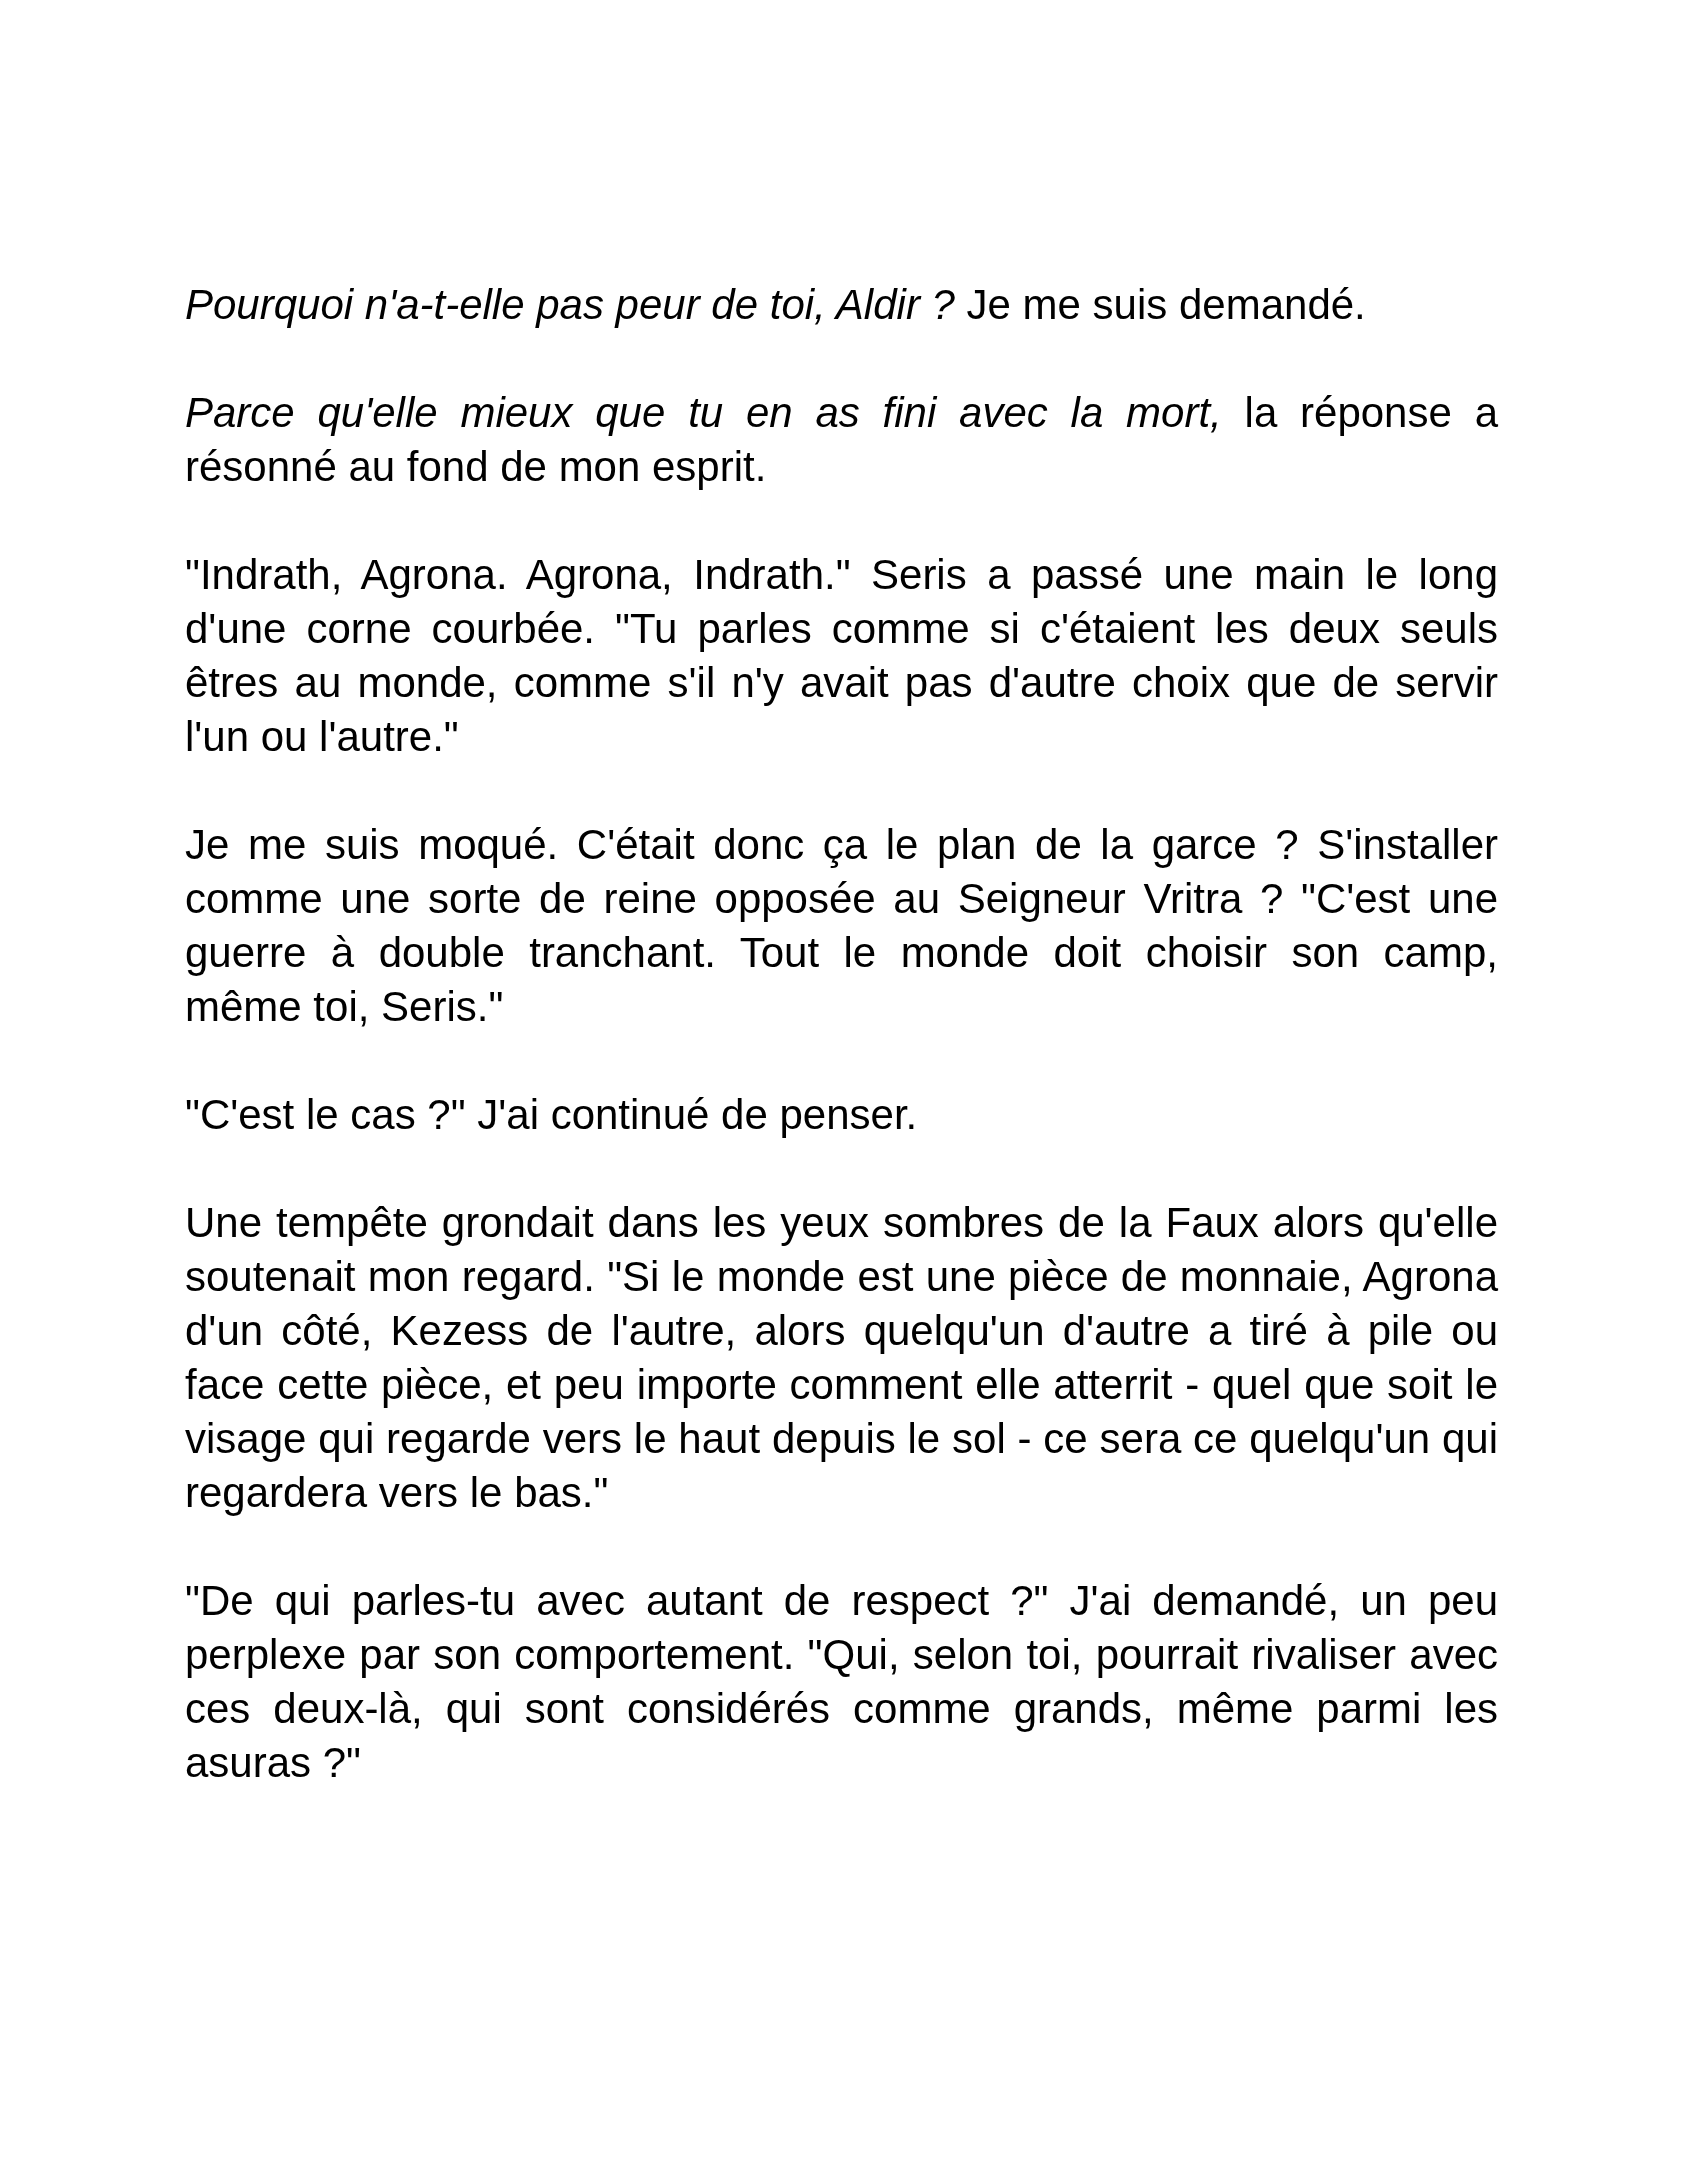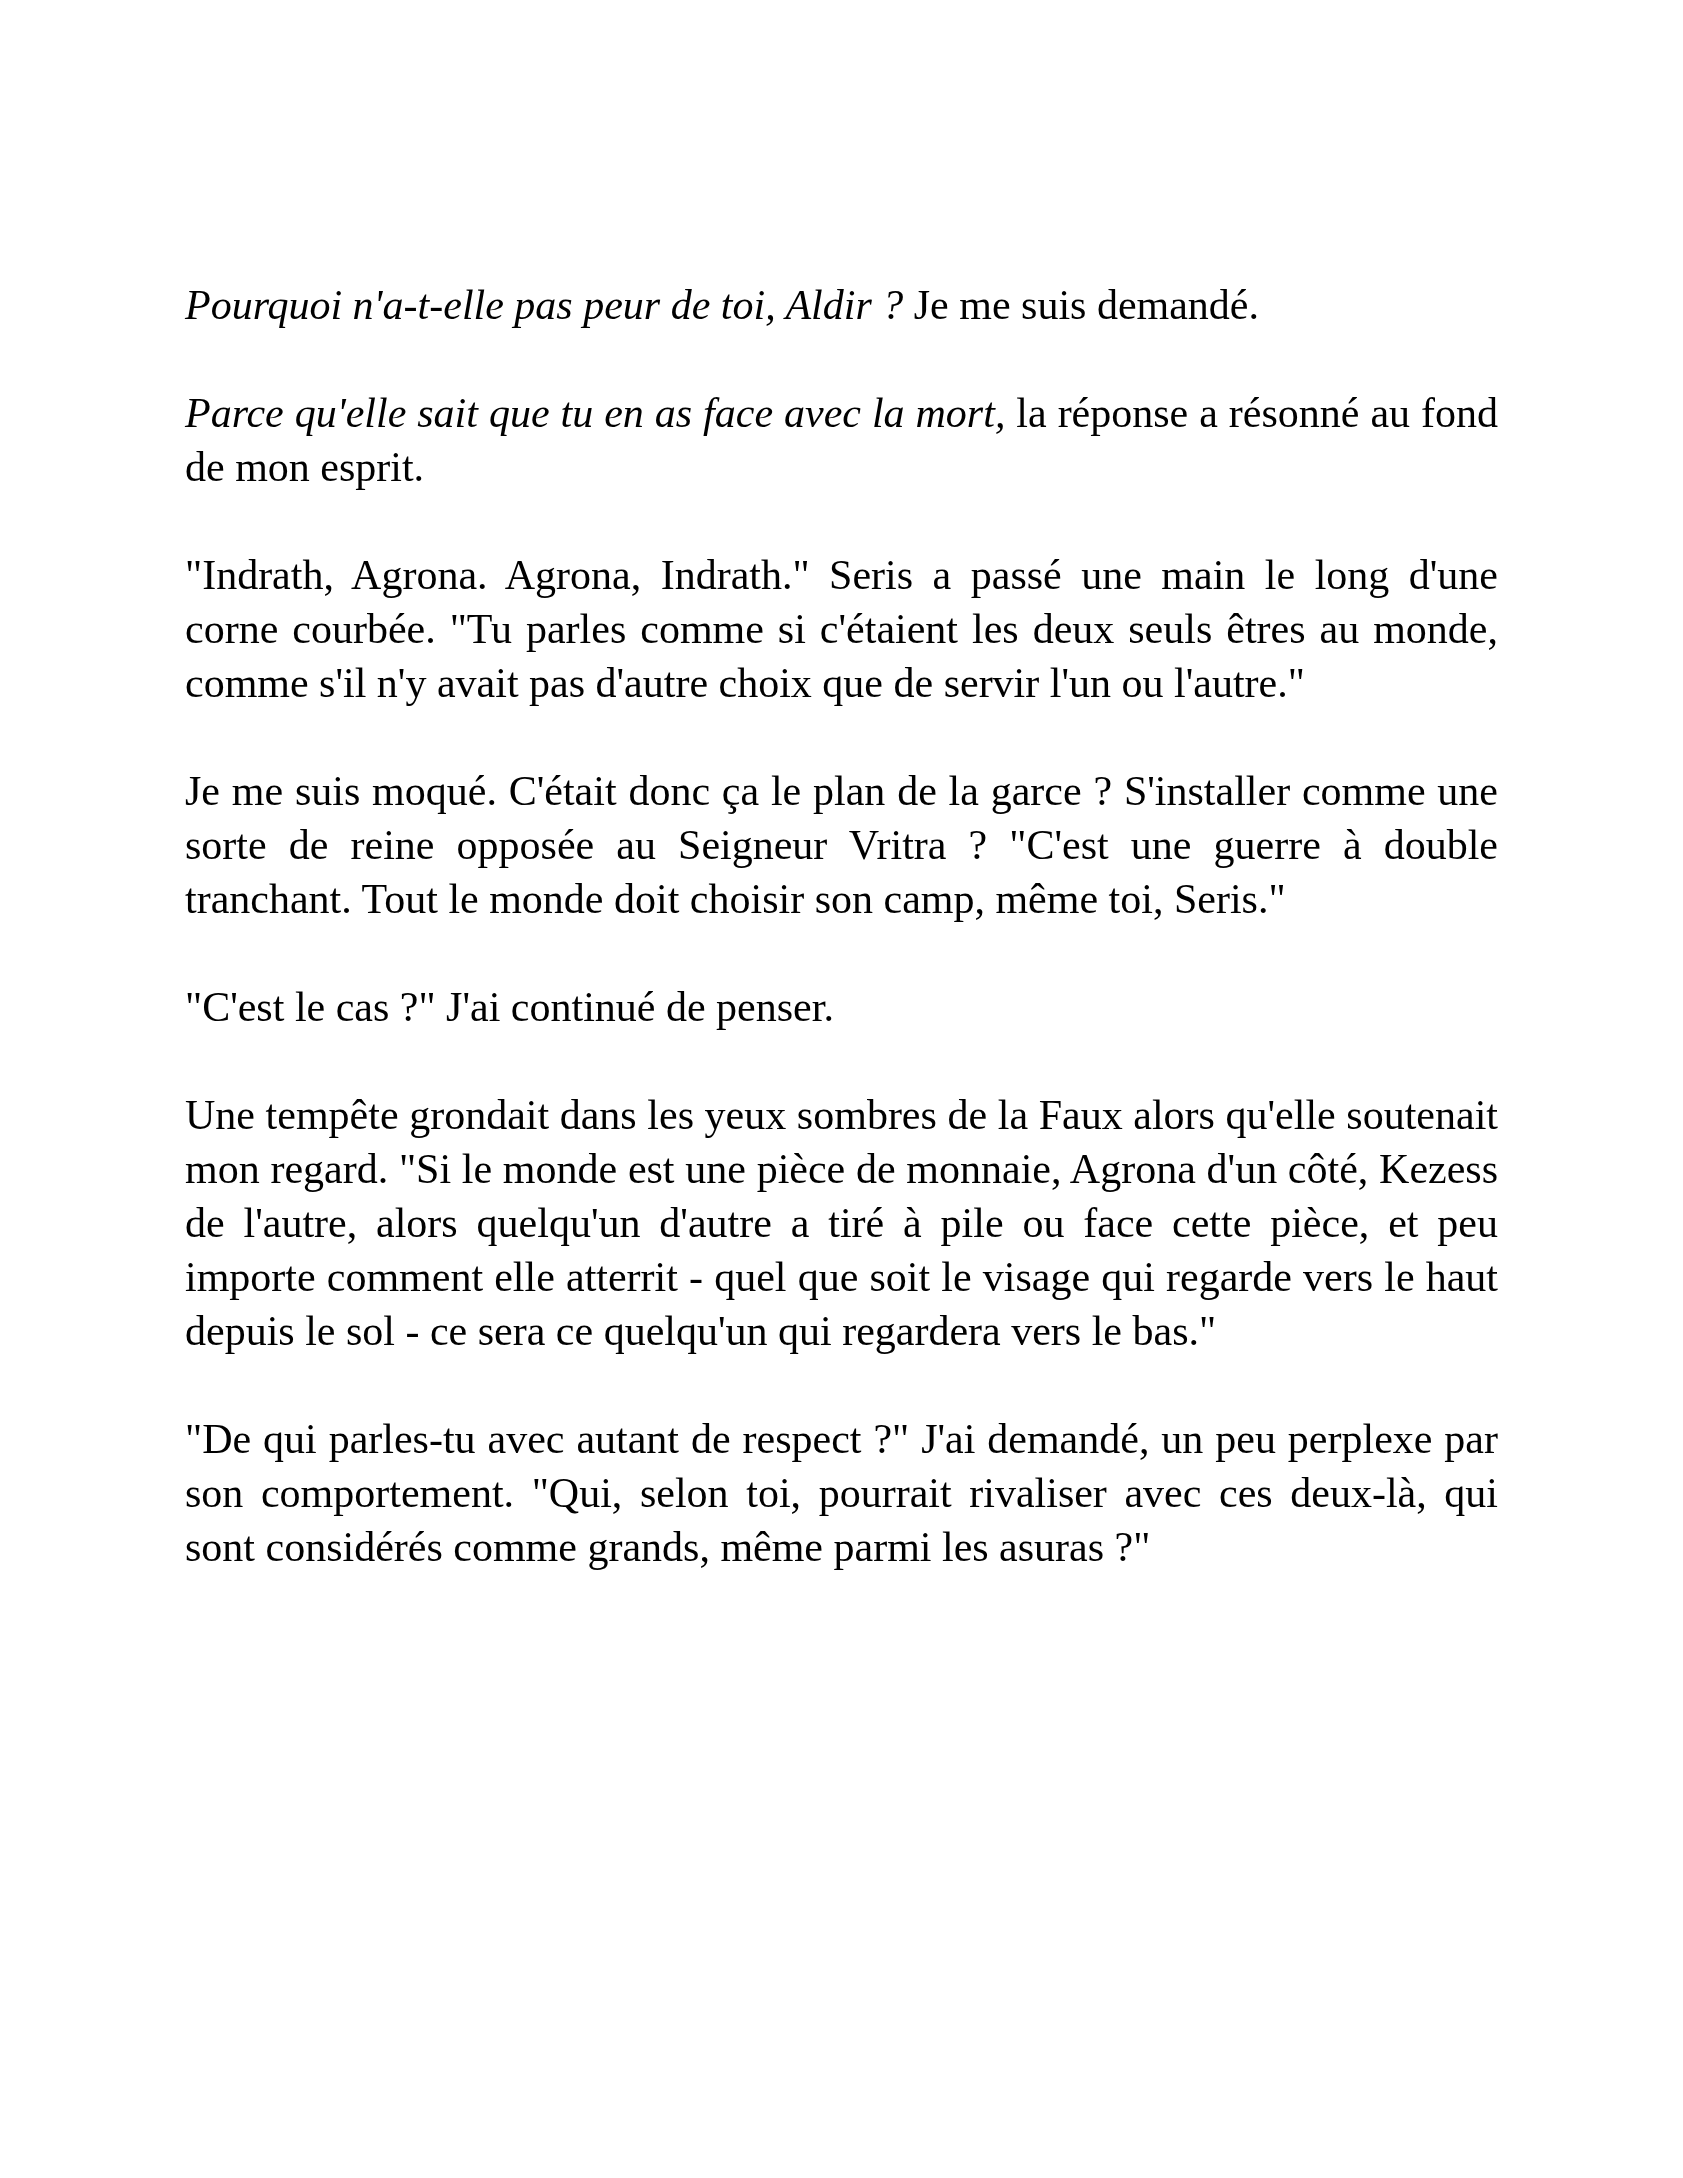--- a/index.html
+++ b/index.html
@@ -12,41 +12,41 @@
     width: 1683px;
     height: 2178px;
     background: #ffffff;
     overflow: hidden;
   }
   .text-block {
     position: absolute;
     left: 185px;
     top: 278px;
     width: 1313px;
-    font-family: Liberation Serif, serif;
+    font-family: Liberation Sans, sans-serif;
     font-size: 42px;
     line-height: 54px;
     color: #000000;
     text-align: justify;
   }
   .text-block p {
     margin: 0 0 54px 0;
     padding: 0;
   }
   .run-italic {
     font-style: italic;
   }
 </style>
 </head>
 <body>
 
 <div class="page">
   <div class="text-block">
       <p><span class="run-italic">Pourquoi n'a-t-elle pas peur de toi, Aldir&nbsp;?</span><span class="run-regular"> Je me suis demandé.</span></p>
-      <p><span class="run-italic">Parce qu'elle sait que tu en as face avec la mort,</span><span class="run-regular"> la réponse a résonné au fond de mon esprit.</span></p>
+      <p><span class="run-italic">Parce qu'elle mieux que tu en as fini avec la mort,</span><span class="run-regular"> la réponse a résonné au fond de mon esprit.</span></p>
       <p><span class="run-regular">"Indrath, Agrona. Agrona, Indrath." Seris a passé une main le long d'une corne courbée. "Tu parles comme si c'étaient les deux seuls êtres au monde, comme s'il n'y avait pas d'autre choix que de servir l'un ou l'autre."</span></p>
       <p><span class="run-regular">Je me suis moqué. C'était donc ça le plan de la garce&nbsp;? S'installer comme une sorte de reine opposée au Seigneur Vritra&nbsp;? "C'est une guerre à double tranchant. Tout le monde doit choisir son camp, même toi, Seris."</span></p>
       <p><span class="run-regular">"C'est le cas&nbsp;?" J'ai continué de penser.</span></p>
       <p><span class="run-regular">Une tempête grondait dans les yeux sombres de la Faux alors qu'elle soutenait mon regard. "Si le monde est une pièce de monnaie, Agrona d'un côté, Kezess de l'autre, alors quelqu'un d'autre a tiré à pile ou face cette pièce, et peu importe comment elle atterrit - quel que soit le visage qui regarde vers le haut depuis le sol - ce sera ce quelqu'un qui regardera vers le bas."</span></p>
       <p><span class="run-regular">"De qui parles-tu avec autant de respect&nbsp;?" J'ai demandé, un peu perplexe par son comportement. "Qui, selon toi, pourrait rivaliser avec ces deux-là, qui sont considérés comme grands, même parmi les asuras&nbsp;?"</span></p>
     </div>
 </div>
 
 
 </body></html>

